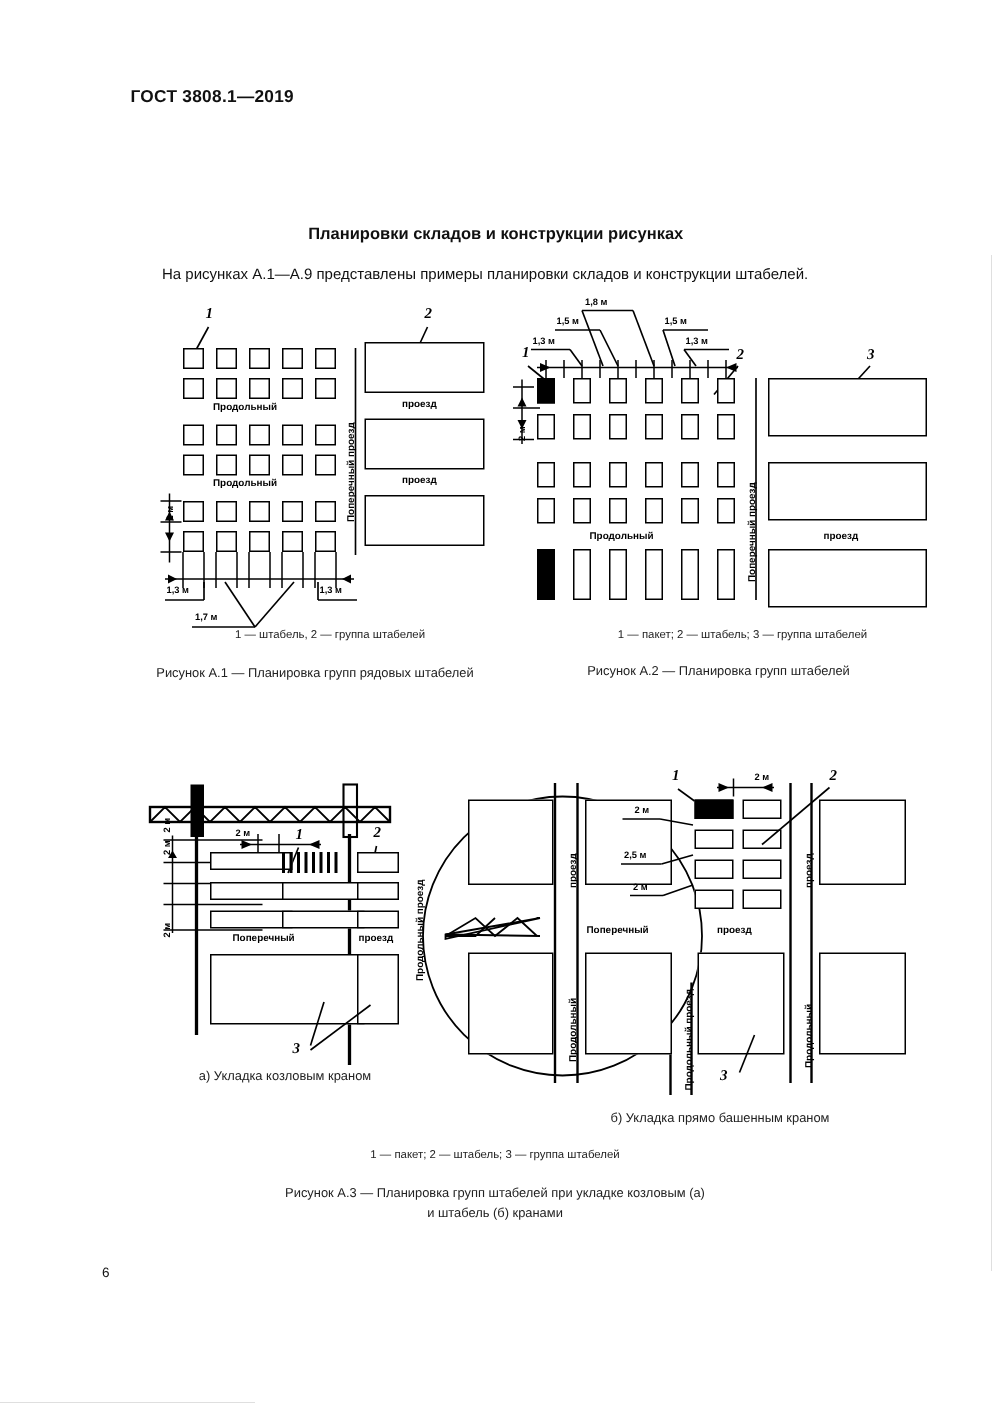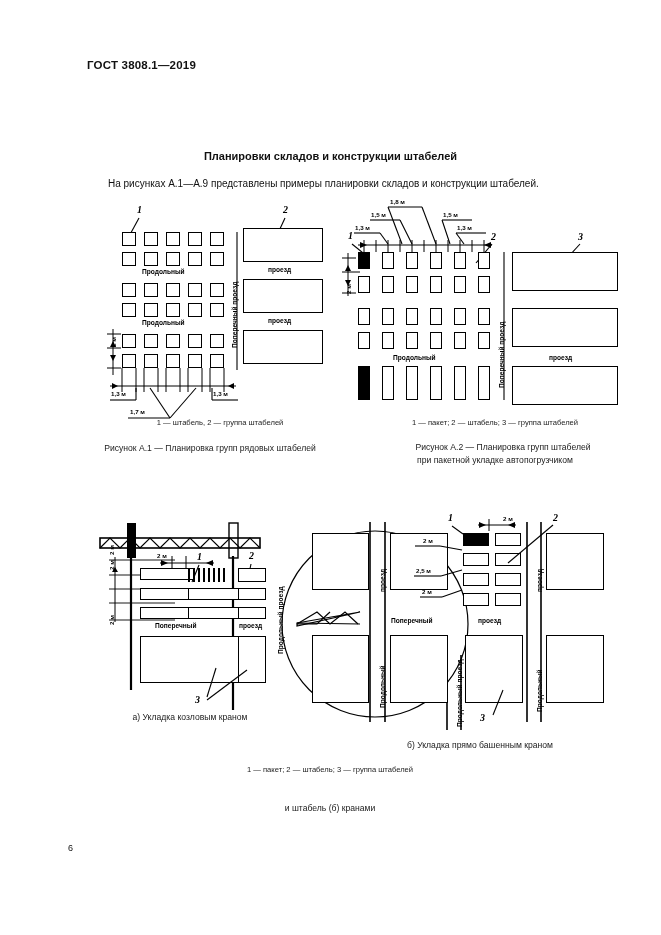--- a/index.html
+++ b/index.html
@@ -31,21 +31,21 @@
   .num{position:absolute;font-size:10px;font-weight:bold;font-style:italic;color:#000;font-family:"Liberation Serif",serif;}
   svg{position:absolute;overflow:visible;}
   .dimtxt{font-size:6.2px;font-weight:bold;}
 </style>
 </head>
 <body>
 
 <div class="page">
 
   <div class="hdr-std">ГОСТ 3808.1—2019</div>
-  <div class="sect-title">Планировки складов и конструкции штабелей</div>
+  <div class="sect-title">Планировки складов и конструкции рисунках</div>
   <div class="lead">На рисунках А.1—А.9 представлены примеры планировки складов и конструкции штабелей.</div>
   <div class="pageno">6</div>
 
   <div class="fig" style="left:0;top:0;width:340px;height:480px;">
 
     <div class="num" style="left:137px;top:204px;">1</div>
     <svg style="left:0;top:0;width:340px;height:480px;">
       <line x1="139" y1="218" x2="127" y2="240" stroke="#000" stroke-width="1.1"></line>
     </svg>
 
@@ -267,22 +267,21 @@
     <svg style="left:0;top:0;width:331px;height:480px;">
       <line x1="174" y1="252" x2="174" y2="400" stroke="#000" stroke-width="1.1"></line>
     </svg>
 
     <div class="bx" style="left:182px;top:252px;width:106px;height:39px;"></div>
     <div class="lbl" style="left:219px;top:354px;">проезд</div>
     <div class="bx" style="left:182px;top:308px;width:106px;height:39px;"></div>
     <div class="bx" style="left:182px;top:366px;width:106px;height:39px;"></div>
 
     <div class="cap k" style="left:30px;top:418px;width:270px;">1 — пакет; 2 — штабель; 3 — группа штабелей</div>
-    <div class="cap main" style="left:28px;top:442px;width:290px;">Рисунок А.2 — Планировка групп штабелей</div>
-    <div class="cap main" style="left:20px;top:455px;width:290px;">при пакетной укладке автопогрузчиком</div>
+    <div class="cap main" style="left:4px;top:442px;width:290px;">Рисунок А.2 — Планировка групп штабелей</div>
   </div>
 
   <div class="fig" style="left:0;top:0;width:300px;height:935px;">
 
     <svg style="left:0;top:0;width:300px;height:935px;">
       <rect x="100" y="538" width="160" height="10" fill="none" stroke="#000" stroke-width="1.6"></rect>
 
       <path d="M100 548 L110 538 L120 548 L130 538 L140 548 L150 538 L160 548 L170 538 L180 548 L190 538 L200 548 L210 538 L220 548 L230 538 L240 548 L250 538 L260 548" fill="none" stroke="#000" stroke-width="1.2"></path>
 
       <rect x="127" y="523" width="9" height="35" fill="#000"></rect>
@@ -445,15 +444,16 @@
 
     <div class="num" style="left:480px;top:712px;">3</div>
     <svg style="left:0;top:0;width:661px;height:935px;">
       <line x1="493" y1="715" x2="503" y2="690" stroke="#000" stroke-width="1.1"></line>
     </svg>
   </div>
 
   <div class="cap main" style="left:70px;top:712px;width:240px;">а)  Укладка козловым краном</div>
   <div class="cap main" style="left:350px;top:740px;width:260px;">б)  Укладка прямо башенным краном</div>
   <div class="cap k" style="left:180px;top:765px;width:300px;">1 — пакет; 2 — штабель; 3 — группа штабелей</div>
+  <div class="cap main" style="left:80px;top:790px;width:500px;">Рисунок А.3 — Планировка групп штабелей при укладке козловым (а)</div>
   <div class="cap main" style="left:80px;top:803px;width:500px;">и штабель (б) кранами</div>
 
 </div>
 
 </body></html>

